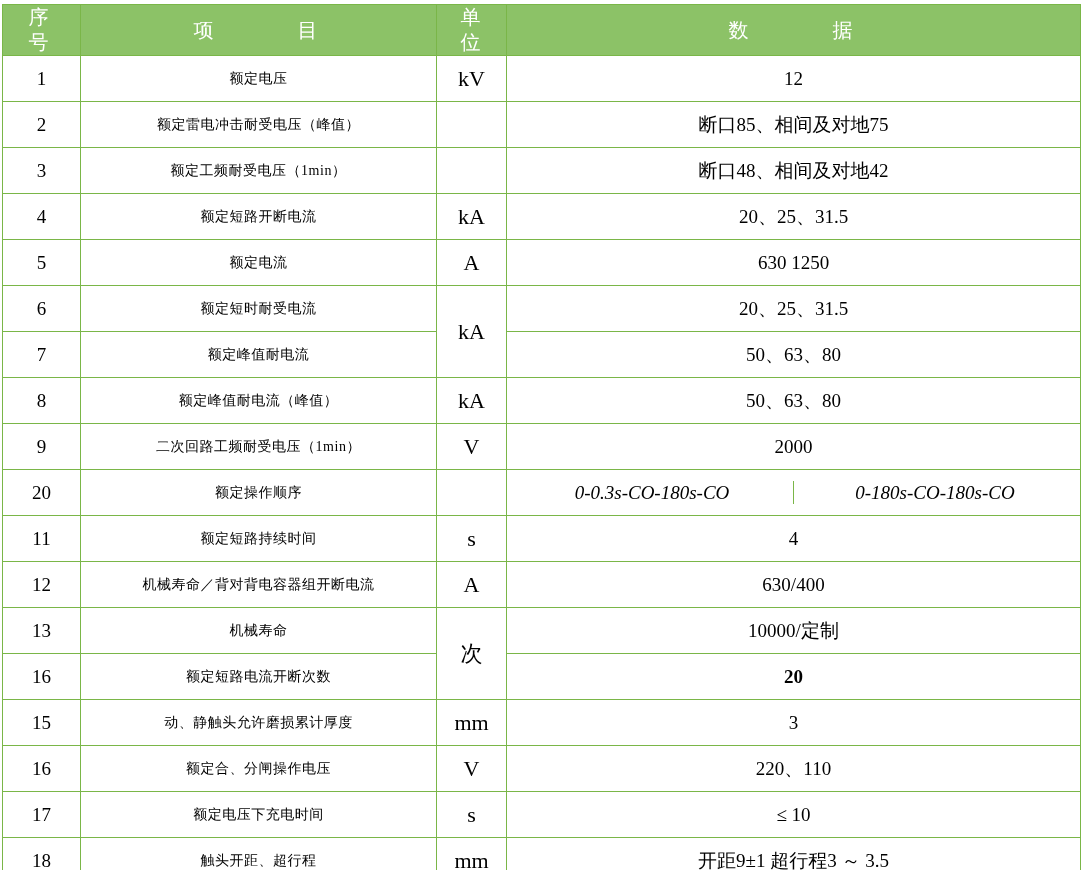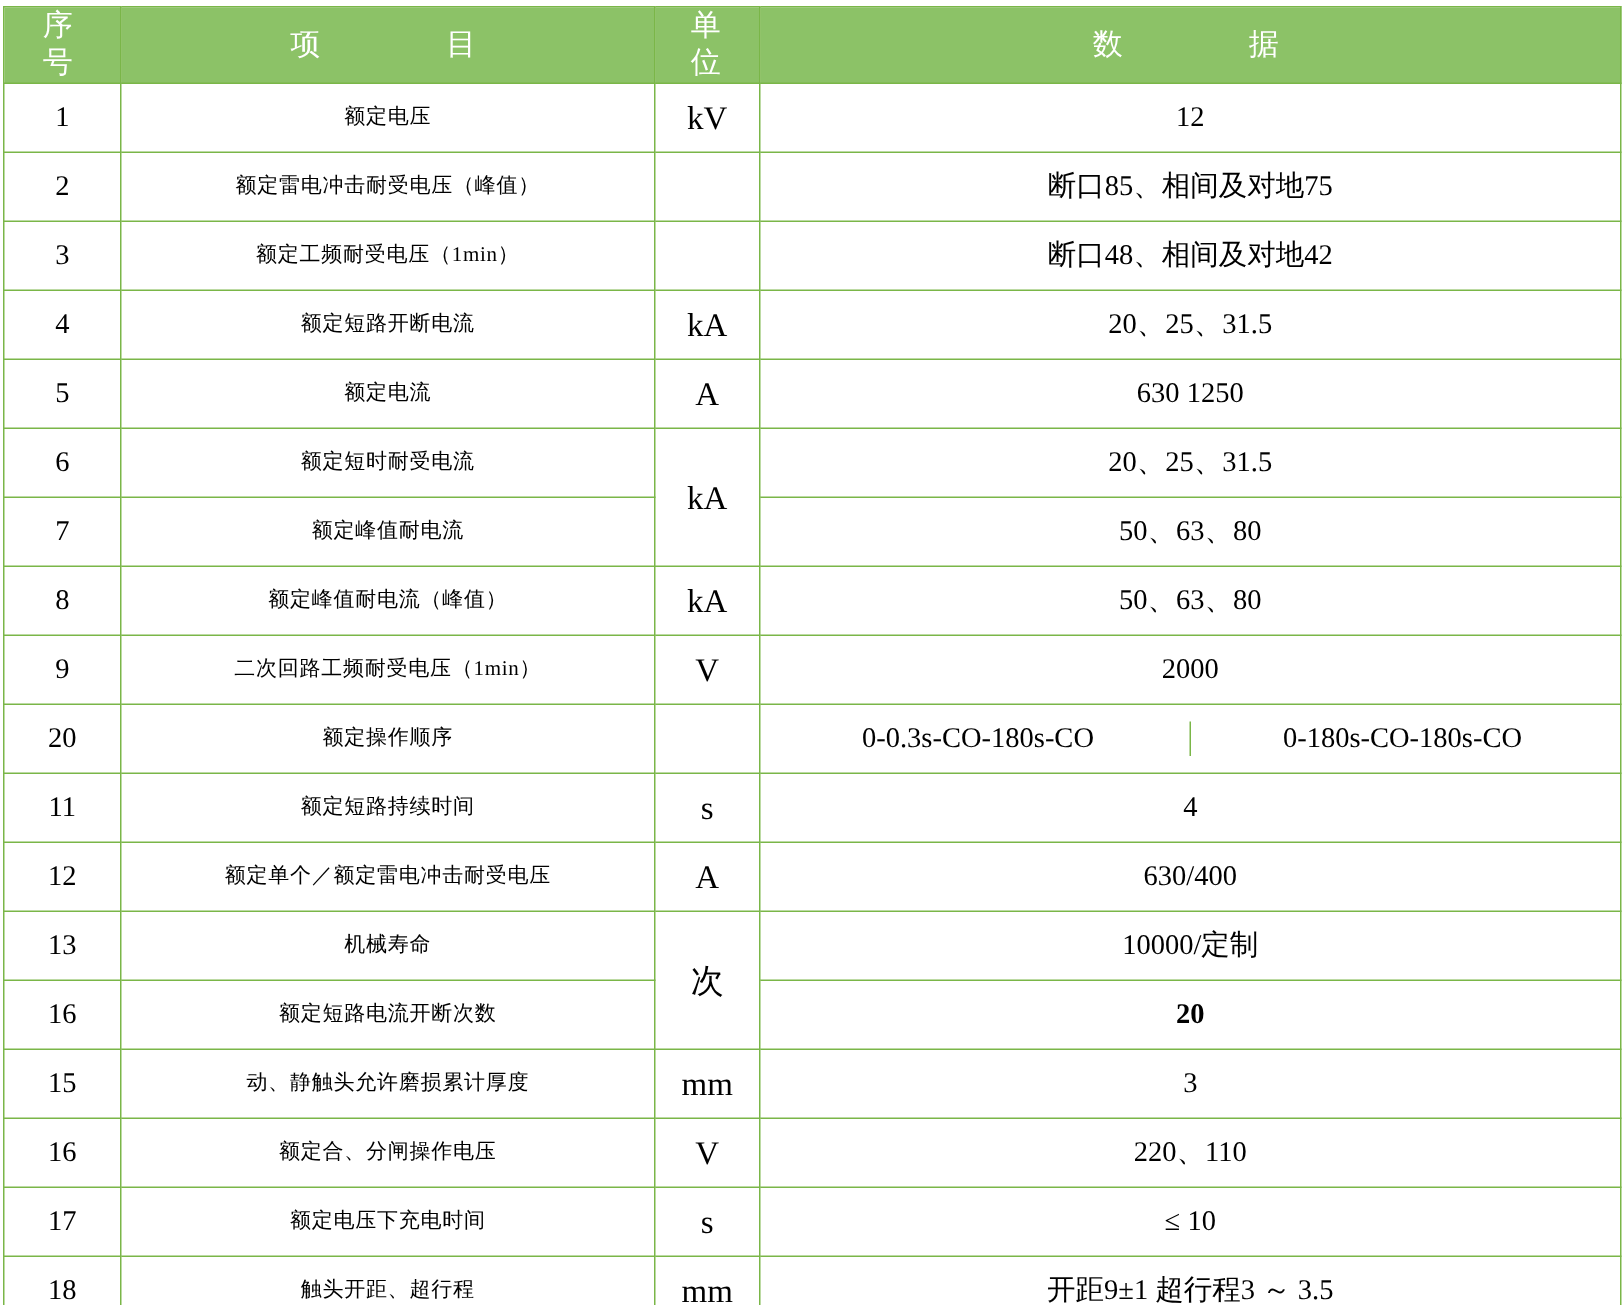--- a/index.html
+++ b/index.html
@@ -48,20 +48,21 @@
   #spec-table tbody td.idx { font-size: 19px; }
   #spec-table tbody td.item { font-size: 14px; letter-spacing: 0.5px; }
   #spec-table tbody td.unit { font-size: 22px; }
   #spec-table tbody td.data { font-size: 19px; }
   #spec-table tbody td.bold { font-weight: bold; }
   .split-wrap {
     display: flex;
     width: 100%;
     height: 100%;
     align-items: flex-start;
+    font-style: italic;
   }
   .split-cell {
     flex: 1;
     display: flex;
     align-items: center;
     justify-content: center;
     font-size: 19px;
   }
   .split-cell.left { border-right: 1px solid #7ab648; }
   td.nopad { padding: 0; }
@@ -150,21 +151,21 @@
         </td>
       </tr>
       <tr>
         <td class="idx">11</td>
         <td class="item">额定短路持续时间</td>
         <td class="unit">s</td>
         <td class="data">4</td>
       </tr>
       <tr>
         <td class="idx">12</td>
-        <td class="item">额定单个／额定雷电冲击耐受电压</td>
+        <td class="item">机械寿命／背对背电容器组开断电流</td>
         <td class="unit">A</td>
         <td class="data">630/400</td>
       </tr>
       <tr>
         <td class="idx">13</td>
         <td class="item">机械寿命</td>
         <td class="unit" rowspan="2">次</td>
         <td class="data">10000/定制</td>
       </tr>
       <tr>

